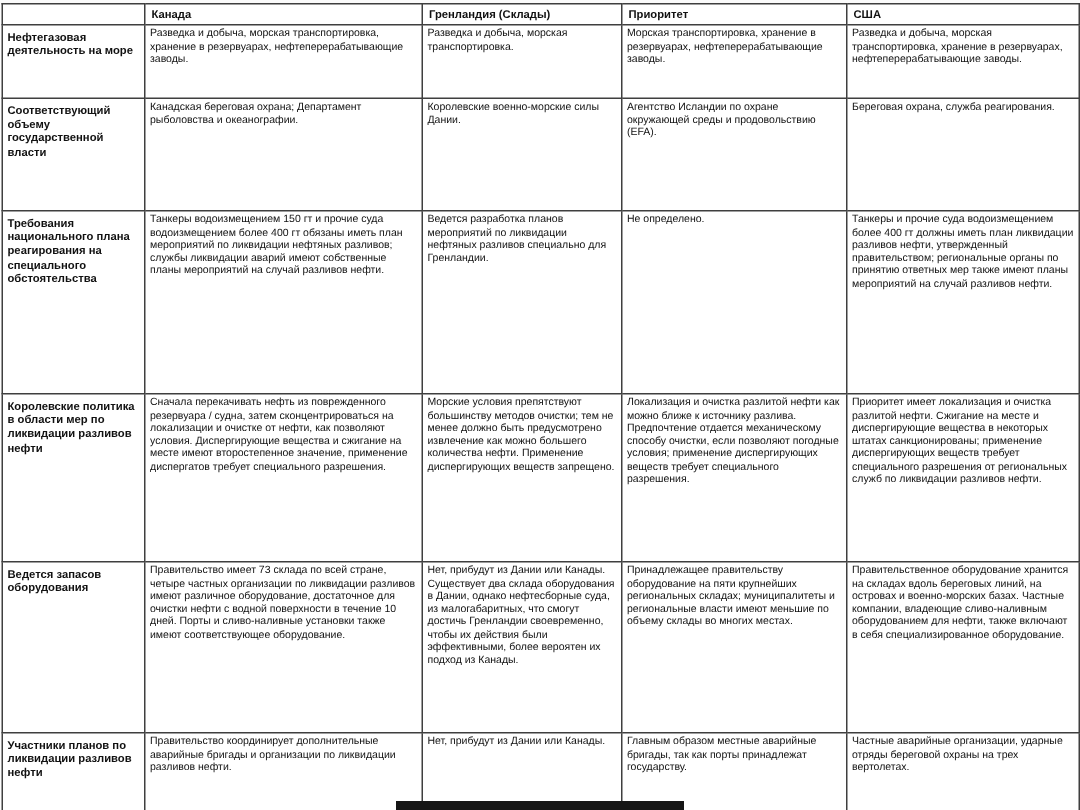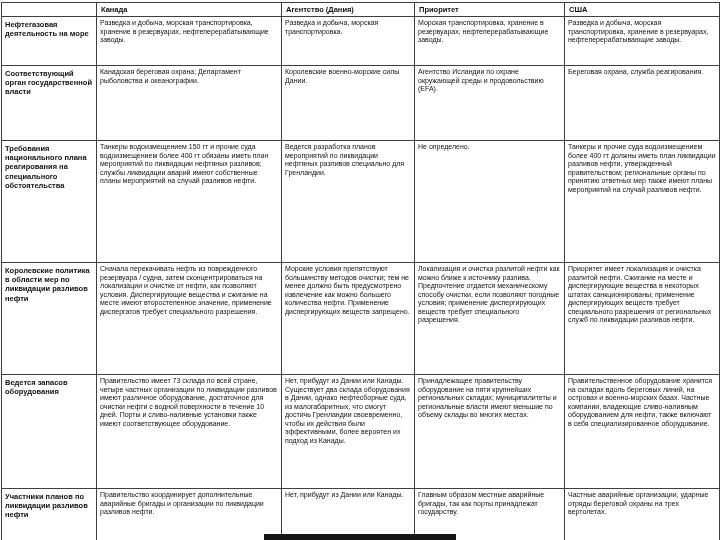--- a/index.html
+++ b/index.html
@@ -65,35 +65,35 @@
       <col style="width:95px">
       <col style="width:185px">
       <col style="width:133px">
       <col style="width:150px">
       <col style="width:155px">
     </colgroup>
     <thead>
       <tr style="height:13px">
         <th></th>
         <th>Канада</th>
-        <th>Агентство (Дания)</th>
+        <th>Гренландия (Склады)</th>
         <th>Приоритет</th>
         <th>США</th>
       </tr>
     </thead>
     <tbody>
       <tr style="height:49px">
         <th>Нефтегазовая деятельность на море</th>
         <td>Разведка и добыча, морская транспортировка, хранение в резервуарах, нефтеперерабатывающие заводы.</td>
         <td>Разведка и добыча, морская транспортировка.</td>
         <td>Морская транспортировка, хранение в резервуарах, нефтеперерабатывающие заводы.</td>
         <td>Разведка и добыча, морская транспортировка, хранение в резервуарах, нефтеперерабатывающие заводы.</td>
       </tr>
       <tr style="height:75px">
-        <th>Соответствующий орган государственной власти</th>
+        <th>Соответствующий объему государственной власти</th>
         <td>Канадская береговая охрана; Департамент рыболовства и океанографии.</td>
         <td>Королевские военно-морские силы Дании.</td>
         <td>Агентство Исландии по охране окружающей среды и продовольствию (EFA).</td>
         <td>Береговая охрана, служба реагирования.</td>
       </tr>
       <tr style="height:122px">
         <th>Требования национального плана реагирования на специального обстоятельства</th>
         <td>Танкеры водоизмещением 150 гт и прочие суда водоизмещением более 400 гт обязаны иметь план мероприятий по ликвидации нефтяных разливов; службы ликвидации аварий имеют собственные планы мероприятий на случай разливов нефти.</td>
         <td>Ведется разработка планов мероприятий по ликвидации нефтяных разливов специально для Гренландии.</td>
         <td>Не определено.</td>

